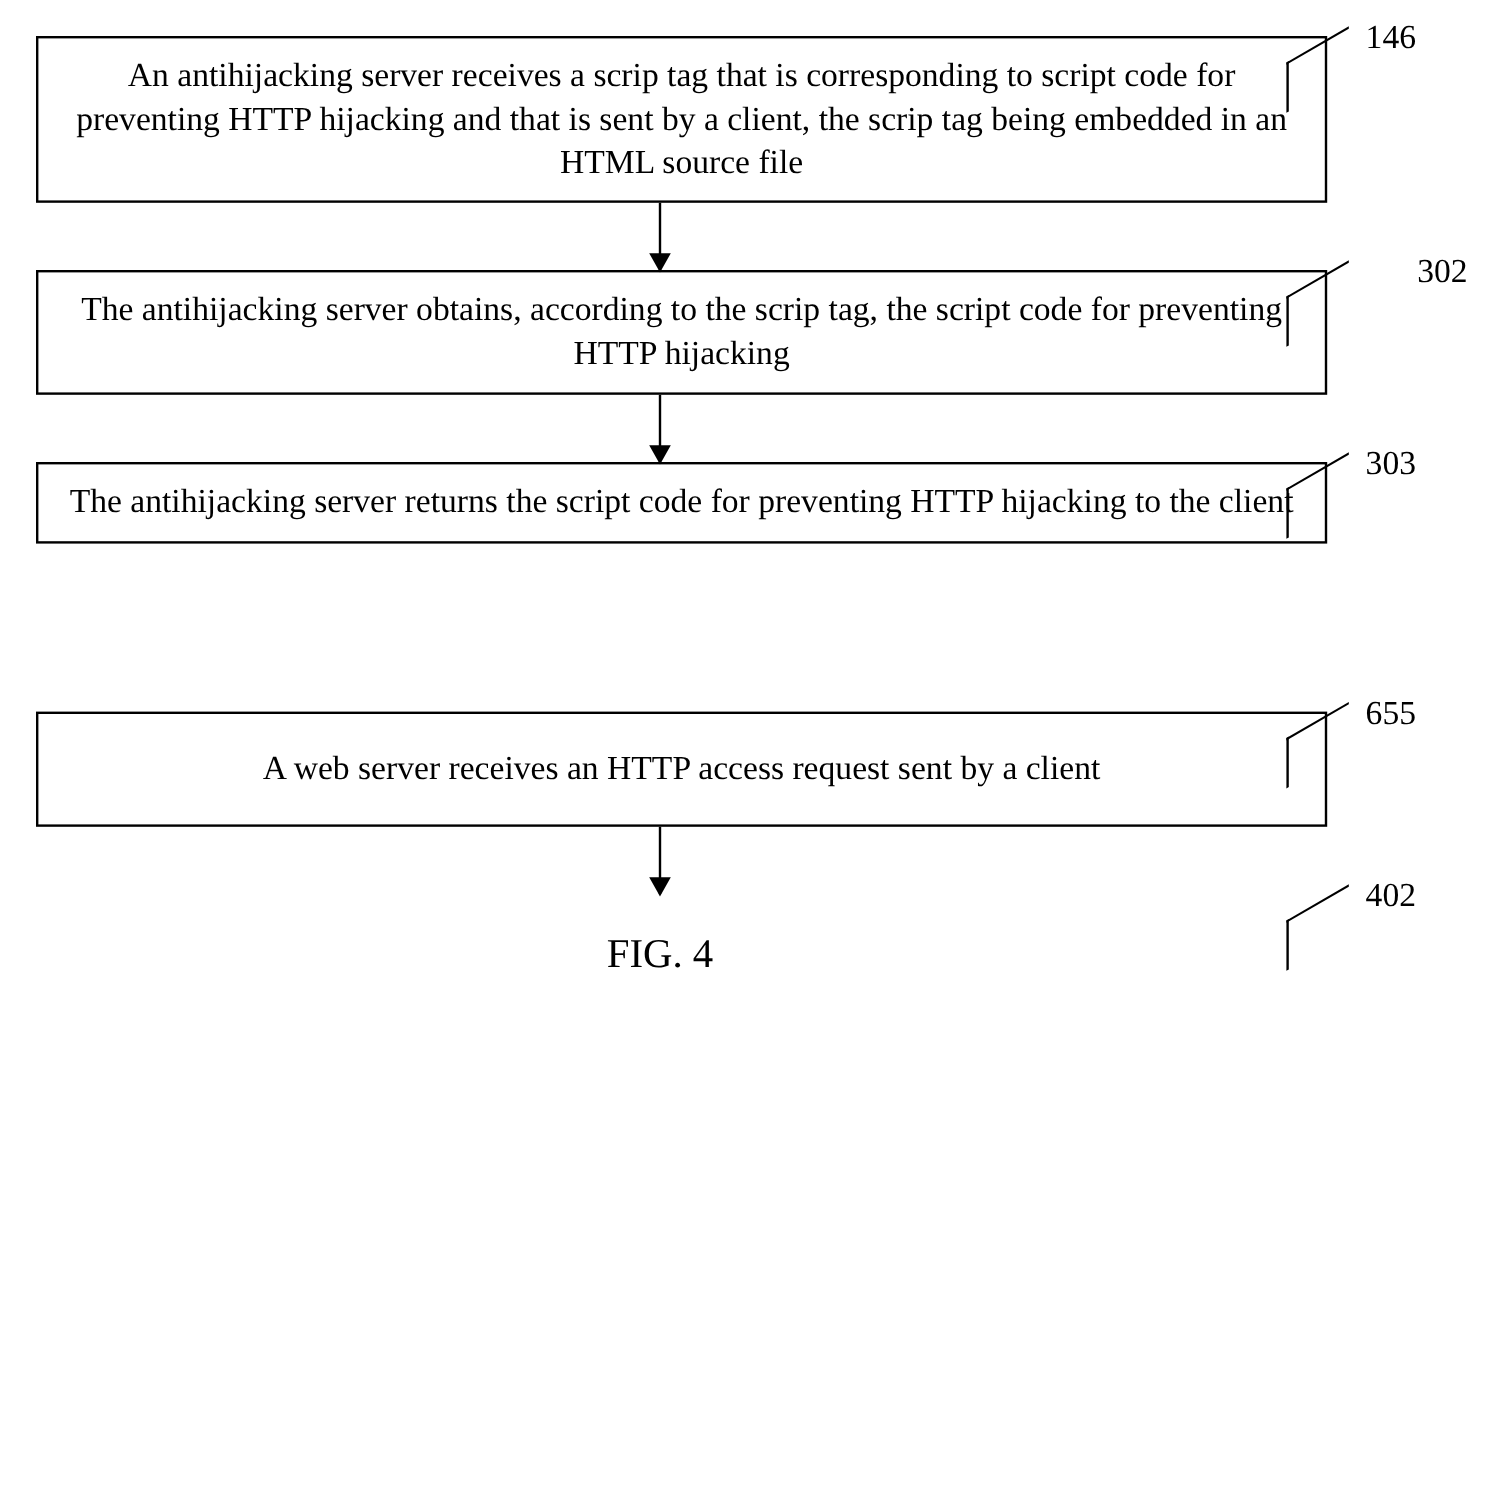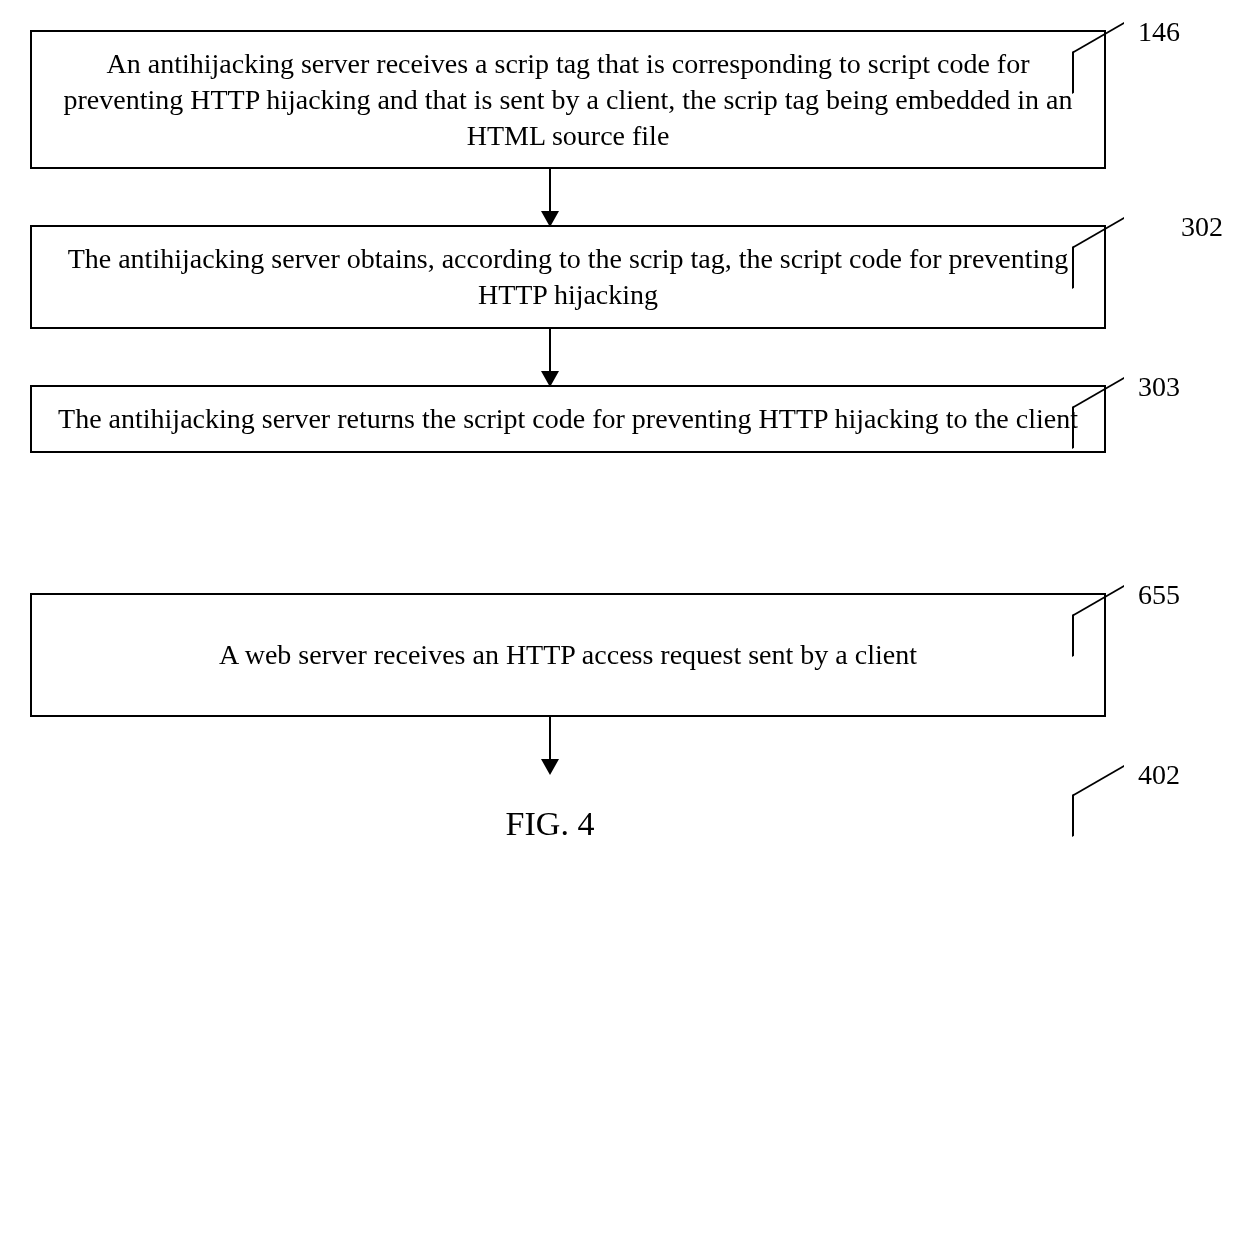--- a/index.html
+++ b/index.html
@@ -109,21 +109,21 @@
     <div class="ref-label" style="left:1108px;">303</div>
   </div>
 
 </div>
 
 <div class="spacer"></div>
 
 <div class="diagram">
 
   <div class="step-row">
-    <div class="step-box" style="padding:42px 24px;">
+    <div class="step-box" style="padding:28px 24px;">
       <span>A web server receives an HTTP access request sent by a client</span>
     </div>
     <div class="ref-line" style="left:1042px; top:22px;"></div>
     <div class="ref-label" style="left:1108px;">655</div>
   </div>
 
   <div class="arrow-wrap">
       <div class="arrow-down"></div>
     </div>
 

